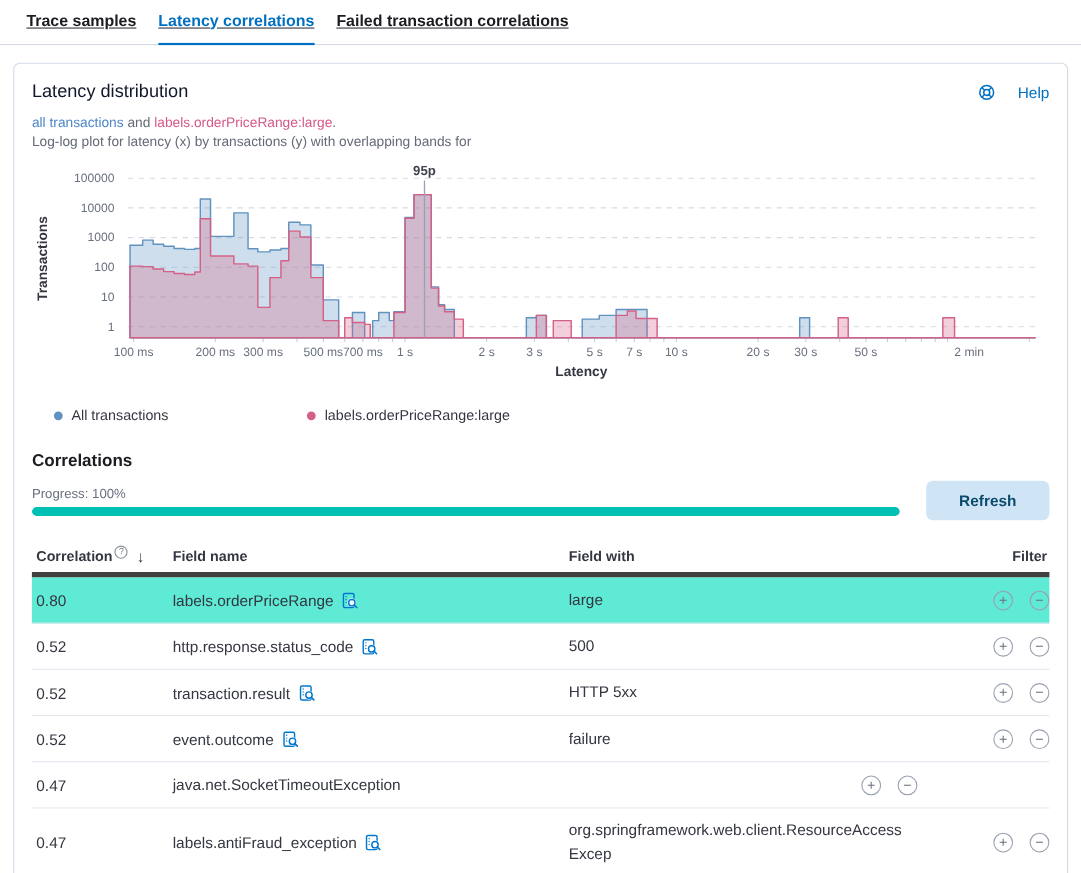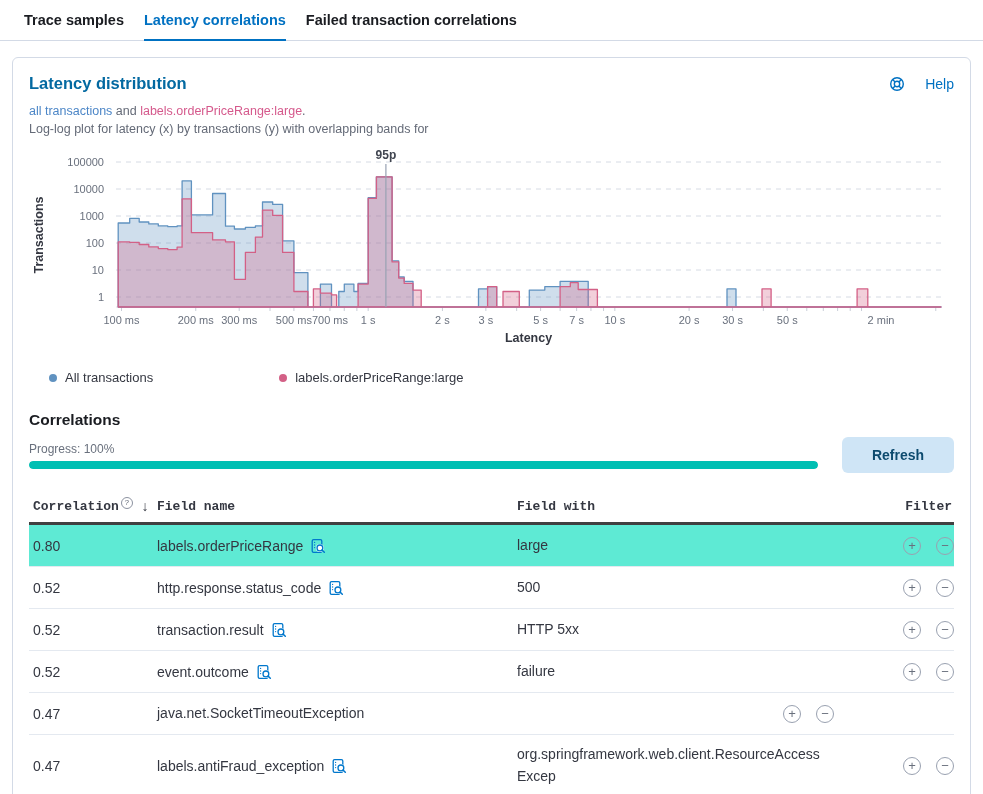--- a/index.html
+++ b/index.html
@@ -3,29 +3,29 @@
 <meta charset="utf-8">
 <style>
   * { box-sizing: border-box; }
   html,body { margin:0; padding:0; }
   body {
     width:983px; height:794px; overflow:hidden; background:#fff;
     font-family:"Liberation Sans", sans-serif; color:#343741; font-size:14px;
   }
   
   .tabs { display:flex; gap:20px; padding:0 24px; height:41px; align-items:stretch;
-          border-bottom:1px solid #d3dae6; }
+          border-bottom:1px solid #d3dae6;text-decoration:underline; }
   .tab { display:flex; align-items:center; font-weight:700; font-size:14.5px; color:#1a1c21;
          cursor:pointer; border-bottom:2px solid transparent; margin-bottom:-1px; white-space:nowrap; }
   .tab.active { color:#0071c2; border-bottom-color:#0071c2; }
   
   .panel { margin:16px 12px 0 12px; border:1px solid #d3dae6; border-radius:6px;
            padding:16px; min-height:920px; }
   .panel-head { display:flex; justify-content:space-between; align-items:center; }
-  .panel-title { font-size:16.5px; font-weight:700; color:#0369a1; margin:0; }
+  .panel-title { font-size:16.5px; font-weight:400; color:#0f172a; margin:0; }
   .help-link { display:flex; align-items:center; gap:20px; color:#0071c2; font-size:14px;
                font-weight:500; cursor:pointer; }
   .desc { margin-top:9px; font-size:12.5px; line-height:18px; color:#646a77; }
   .link-blue { color:#4c86c7; cursor:pointer; }
   .link-pink { color:#d5598c; cursor:pointer; }
   
   .chart-wrap { margin-top:12px; }
   .chart-wrap svg { display:block; font-family:"Liberation Sans", sans-serif; }
   .legend { display:flex; gap:126px; margin-top:20px; padding-left:20px; font-size:13px; }
   .legend-item { display:flex; align-items:center; gap:8px; cursor:pointer; }
@@ -36,21 +36,21 @@
   .progress-left { flex:1; }
   .progress-label { font-size:12px; color:#69707d; }
   .progress-track { margin-top:5px; height:8px; border-radius:4px; background:#e9edf3; overflow:hidden; }
   .progress-fill { height:100%; border-radius:4px; background:#00BFB3; width:100%; }
   .refresh-btn { width:112px; height:36px; border:none; border-radius:6px; background:#cfe5f6;
                  color:#0c4a6e; font-weight:700; font-size:14px; cursor:pointer;
                  font-family:"Liberation Sans", sans-serif; }
   
   .table { margin-top:18px; }
   .thead, .trow { display:grid; grid-template-columns:128px 360px 1fr 120px; align-items:center; }
-  .thead { height:34px; border-bottom:3px solid #404040; font-size:13px; font-weight:700;font-family:Liberation Mono, monospace; }
+  .thead { height:34px; border-bottom:5px solid #404040; font-size:13px; font-weight:700; }
   .th-corr { display:flex; align-items:center; padding-left:4px; cursor:pointer; }
   .qmark { display:inline-flex; width:12px; height:12px; border:1px solid #8c92a0; border-radius:50%;
            font-size:8px; font-weight:400; align-items:center; justify-content:center; color:#69707d;
            transform:translateY(-4px); margin-left:2px; line-height:1; }
   .sort-arrow { margin-left:8px; font-size:14px; font-weight:400; }
   .th-filter { justify-self:end; padding-right:2px; }
   .trow { min-height:42px; border-bottom:1px solid #e4e9f0; font-size:14px; }
   .trow.highlight { background:#5eead4; }
   .cell-corr { padding-left:4px; }
   .cell-field { display:flex; align-items:center; gap:7px; }

